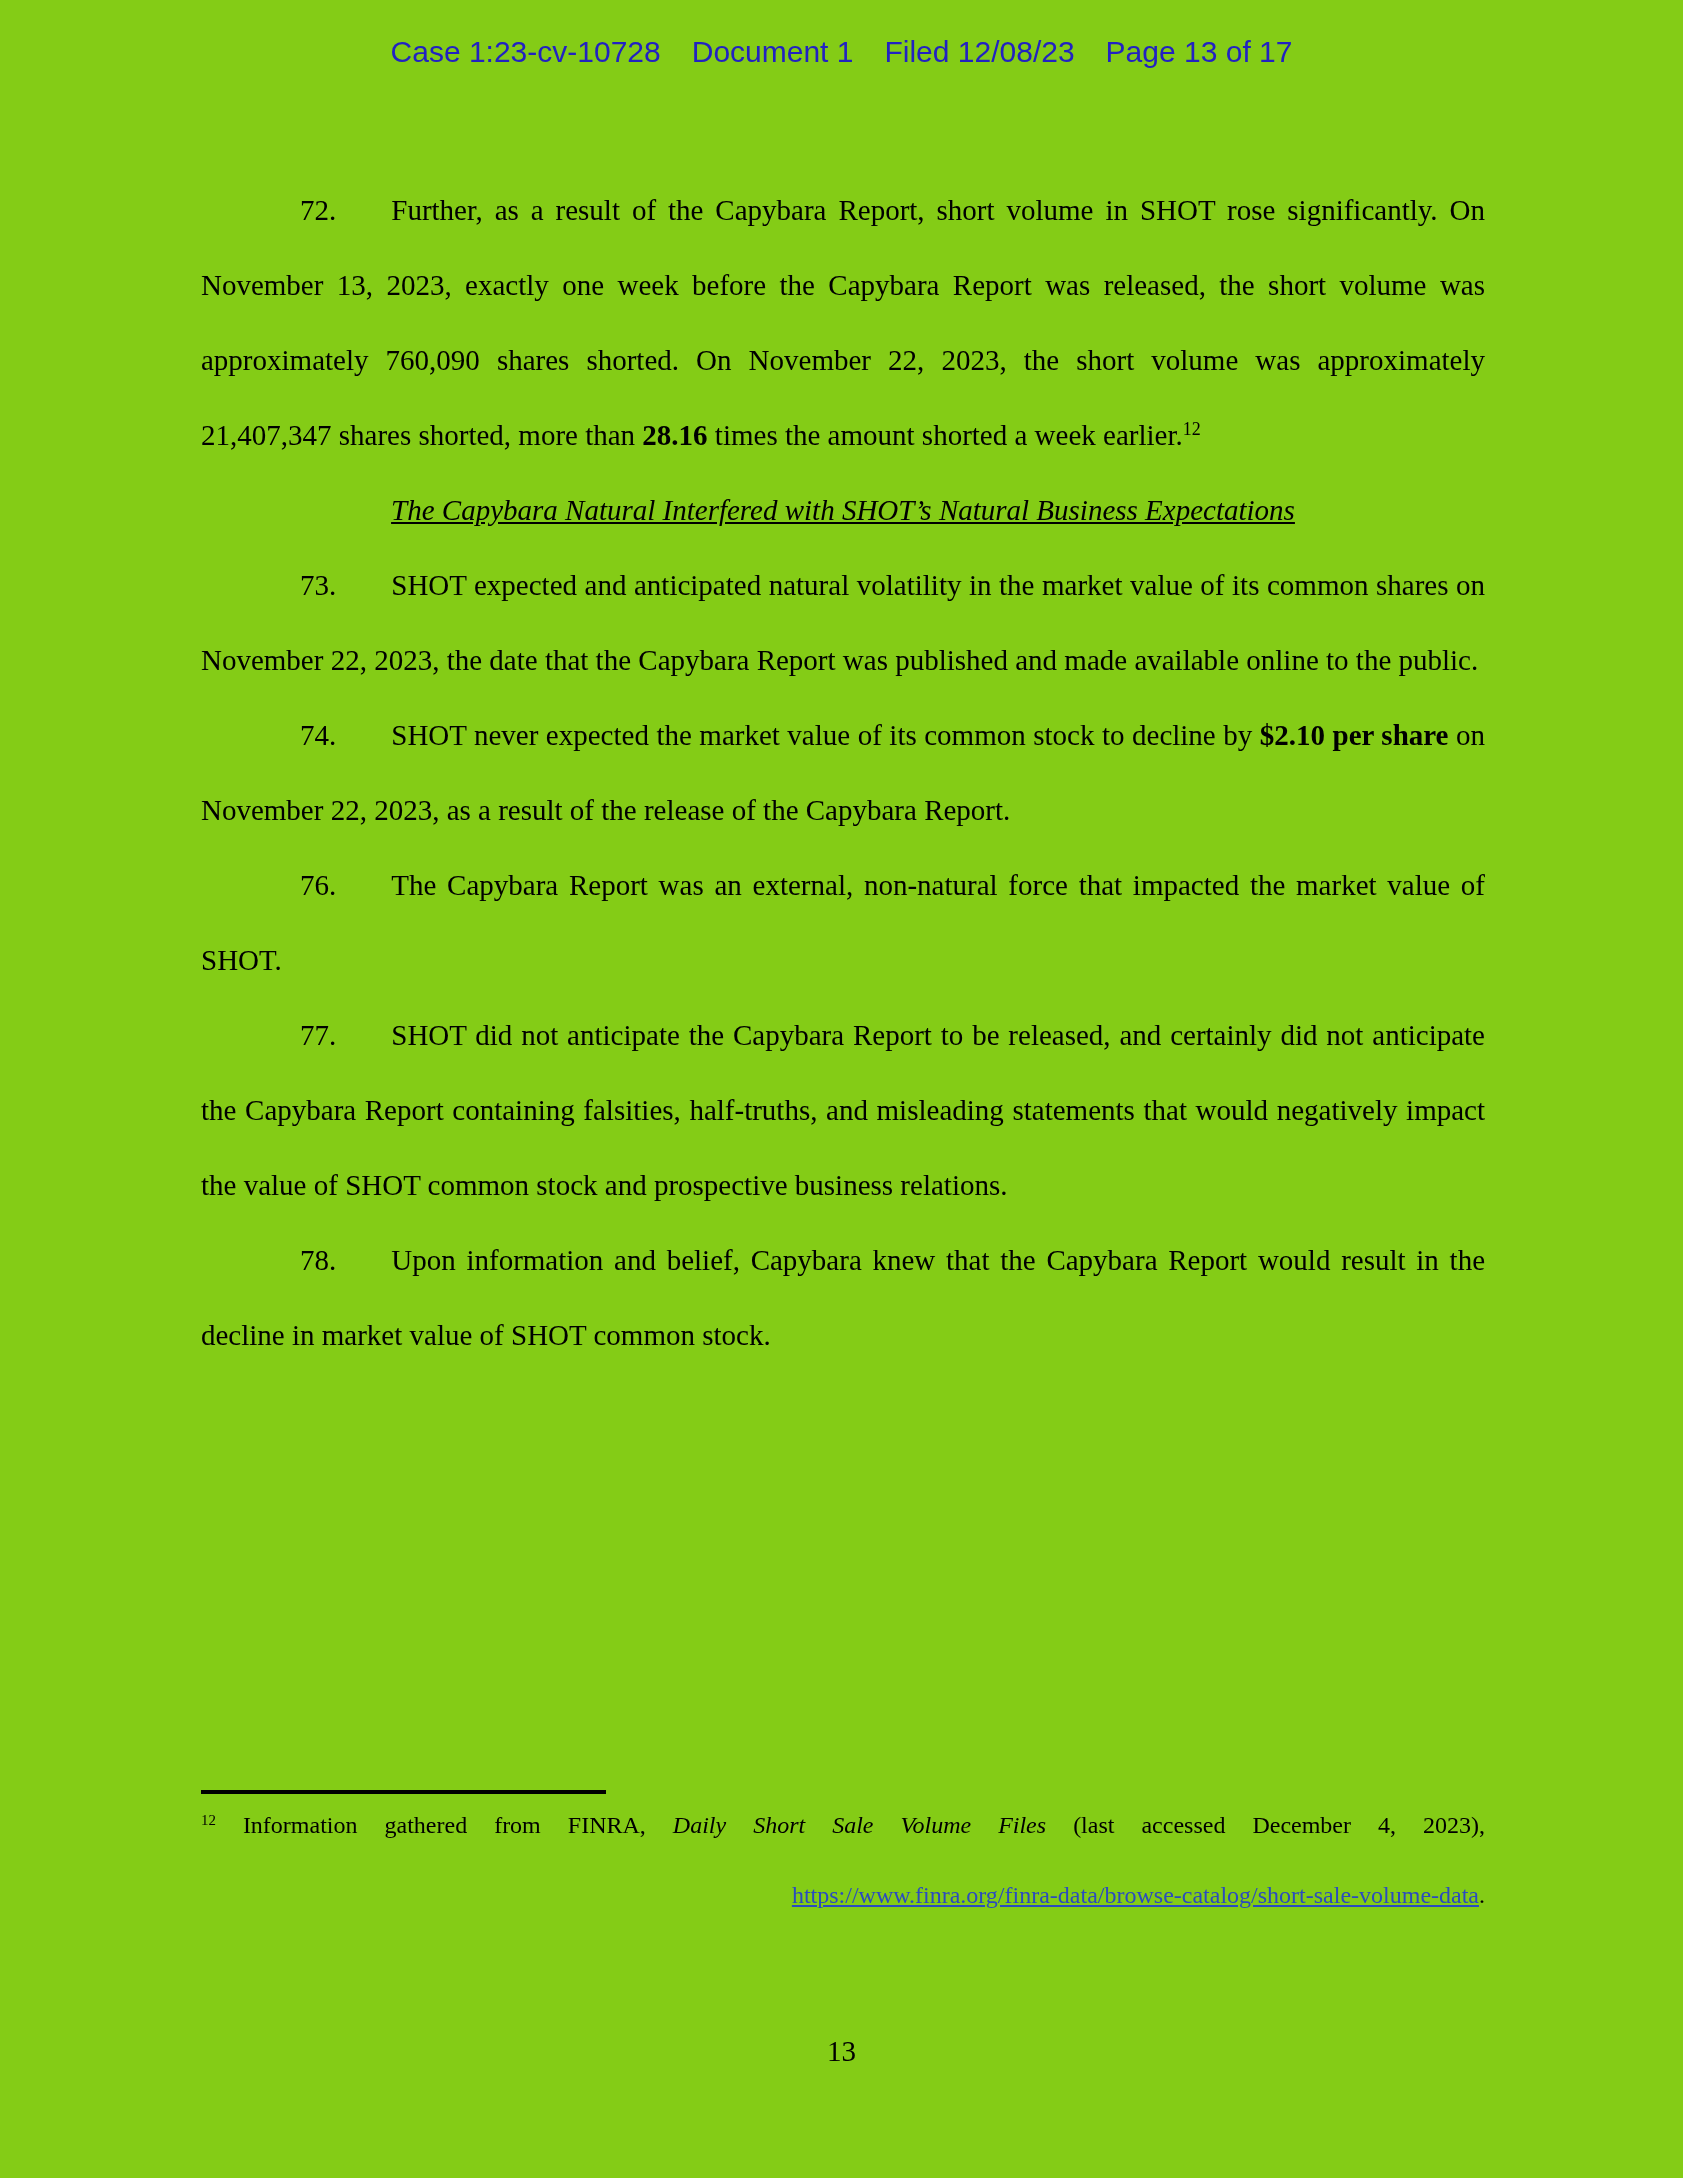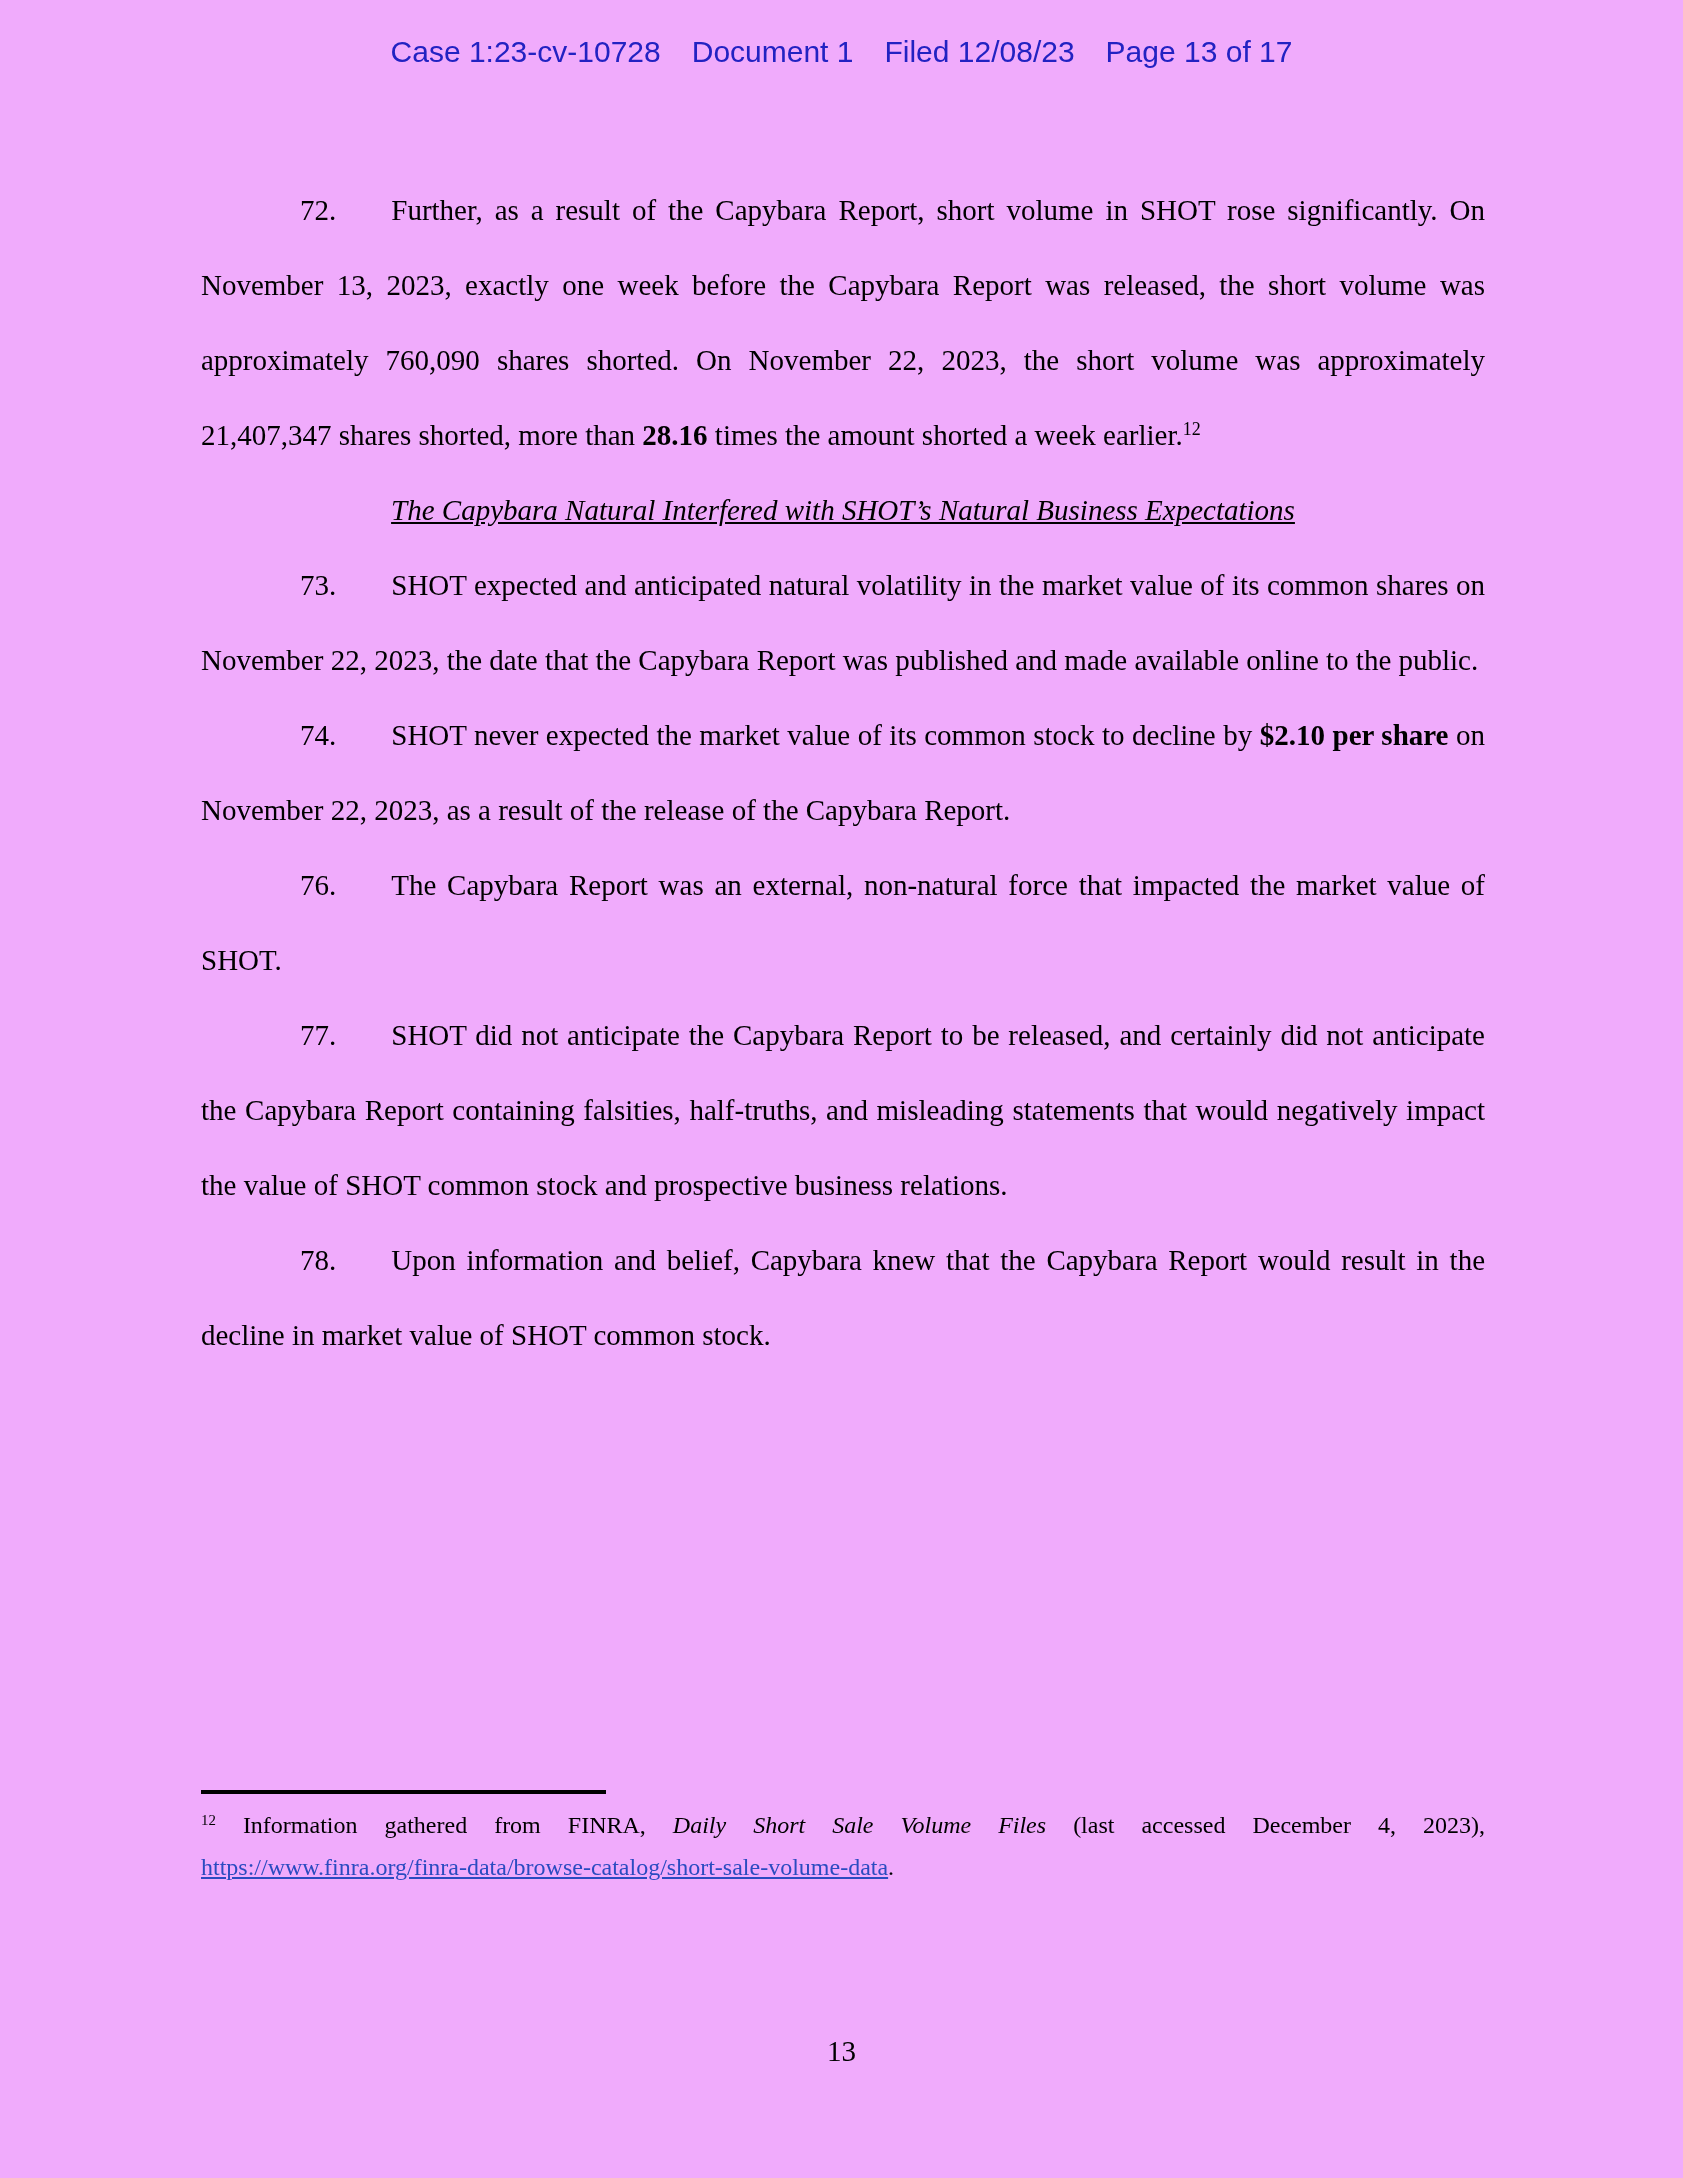--- a/index.html
+++ b/index.html
@@ -1,19 +1,19 @@
 <!DOCTYPE html>
 <html><head>
 <meta charset="utf-8">
 <style>
   html,body { margin:0; padding:0; background:#888; }
   .page {
     position:relative;
     width:1683px; height:2178px;
-    background:#f0abfc;
+    background:#84cc16;
     font-family:"Liberation Serif", serif;
     color:#000000;
     margin:0 auto;
     overflow:hidden;
   }
   
   .stamp {
     position:absolute; top:36px; left:0; width:100%;
     display:flex; justify-content:center; gap:31px;
     font-family:"Liberation Sans", sans-serif;
@@ -42,21 +42,21 @@
     font-size:0.62em; line-height:0; vertical-align:baseline;
     position:relative; top:-0.55em;
   }
   
   .footnote-area {
     position:absolute; left:201px; top:1790px; width:1284px;
     font-size:24px; line-height:42px; text-align:left;
   }
   .fn-sep { width:405px; height:4px; background:#000; margin:0 0 10px 0; }
   .fn-line1 { text-align:justify; text-align-last:justify; }
-  .fn-line2 { text-align:left; }
+  .fn-line2 { text-align:right;margin-top:28px; }
   .fn-url { color:#2a4bc0; text-decoration:underline; cursor:pointer; }
   .fn-italic { font-style:italic; }
   
   .pageno {
     position:absolute; top:2035px; left:0; width:100%;
     text-align:center; font-size:29px; line-height:32px;
   }
 </style>
 </head>
 <body>

